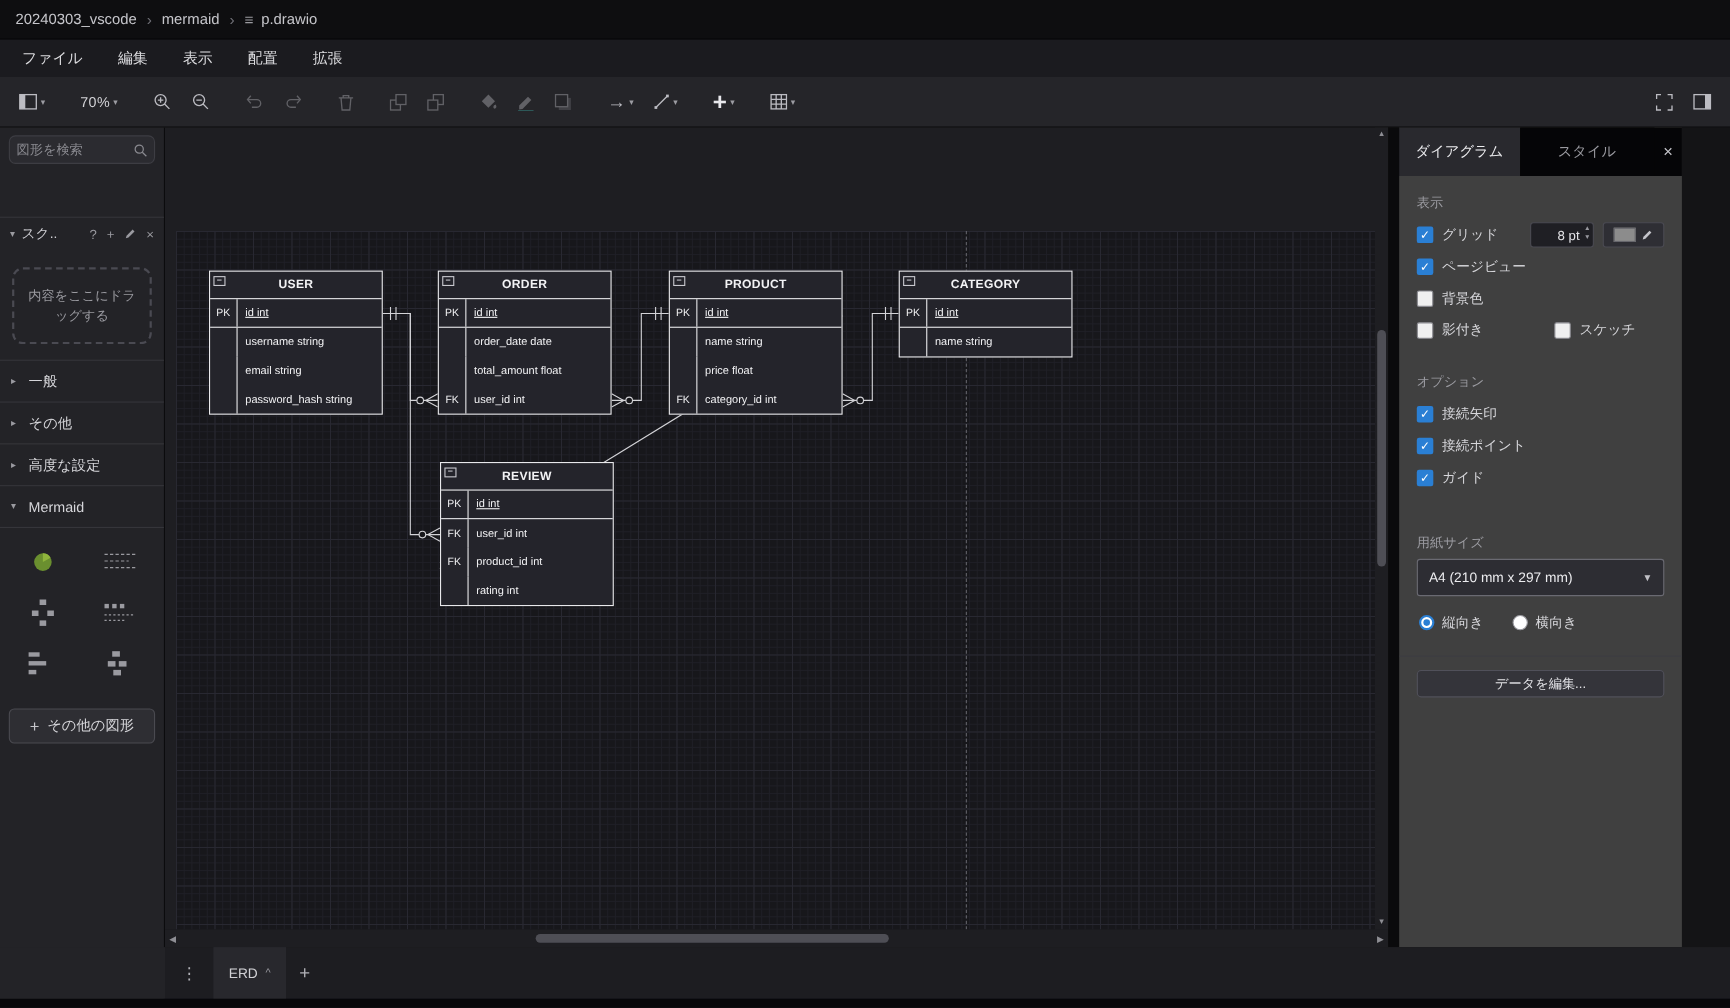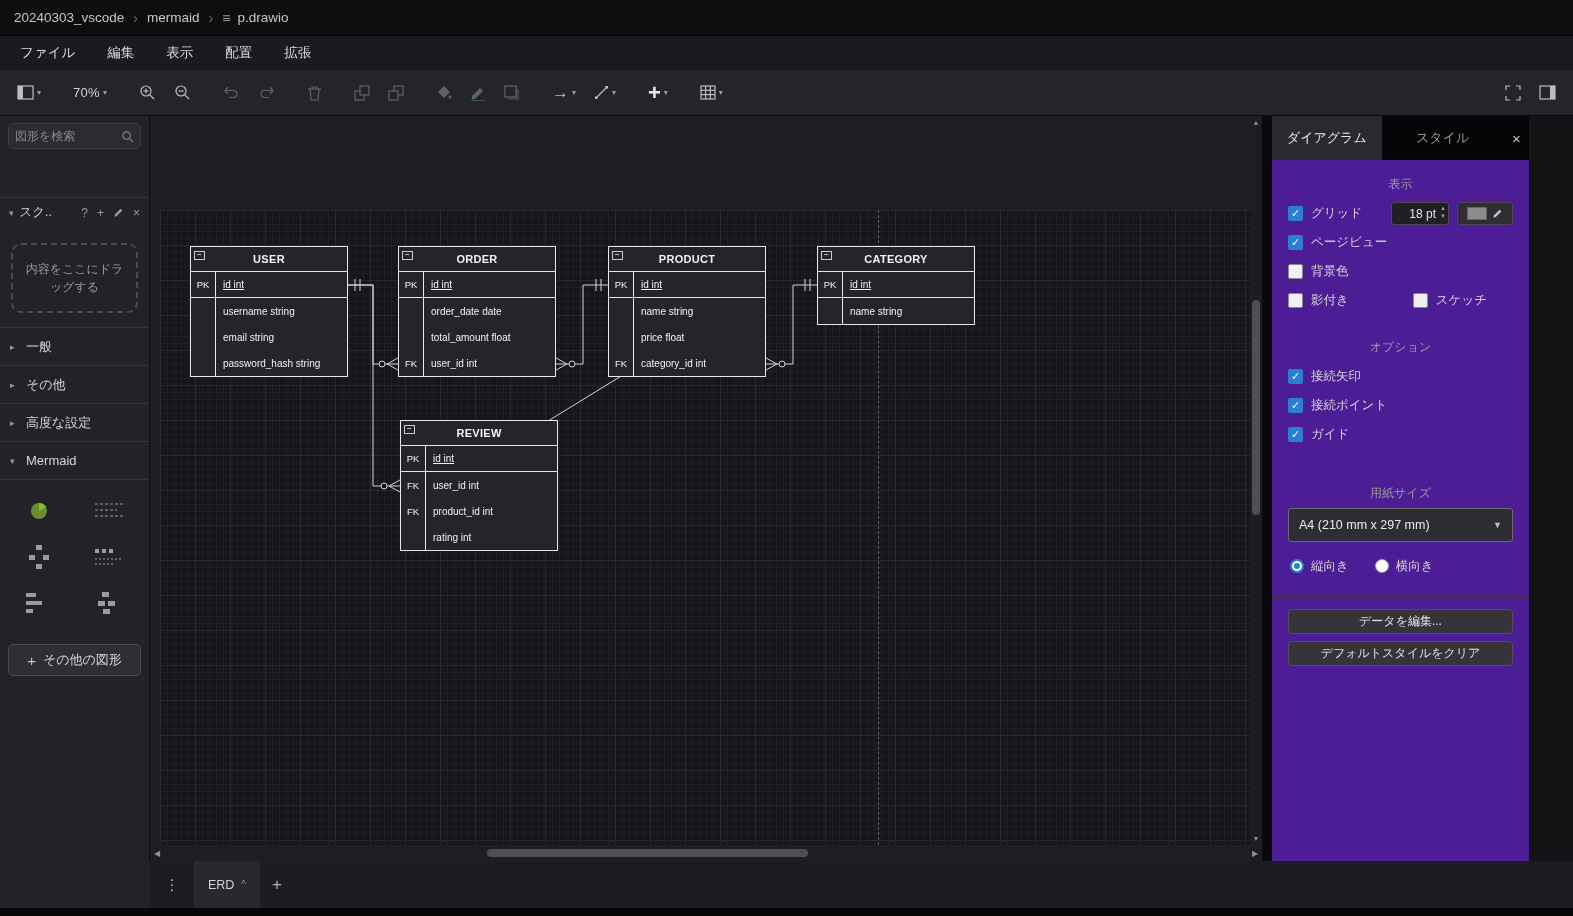--- a/index.html
+++ b/index.html
@@ -90,22 +90,22 @@
   #vscroll .thumb { position:absolute; left:2px; top:184px; width:8px; height:215px; background:#4e4e55; border-radius:4px; }
   #vscroll .sarrow { position:absolute; left:0; width:12px; text-align:center; color:#8e8e94; font-size:7px; }
   #hscroll { position:absolute; left:150px; top:845px; width:1112px; height:16px; background:#1e1e22;
     display:flex; align-items:center; }
   #hscroll .thumb { position:absolute; left:337px; top:4px; width:321px; height:8px; background:#4e4e55; border-radius:4px; }
   #hscroll .sarrow { color:#8e8e94; font-size:8px; width:14px; text-align:center; }
   #hscroll .sarrow.right { margin-left:auto; }
 
   
   #gutter { position:absolute; left:1262px; top:116px; width:10px; height:745px; background:#0a0a0c; }
-  #panel { position:absolute; left:1272px; top:116px; width:257px; height:745px; background:#4c1d95;
-    color:#d6d6da; font-size:12.5px;text-align:center; }
+  #panel { position:absolute; left:1272px; top:116px; width:257px; height:745px; background:#404040;
+    color:#d6d6da; font-size:12.5px; }
   #panel-tabs { height:44px; display:flex; background:#050507; }
   .ptab { display:flex; align-items:center; justify-content:center; font-size:13px; }
   .ptab.active { width:130px; background:#29292e; color:#ececef; }
   .ptab.inactive { width:145px; background:#050507; color:#9a9aa0; }
   #panel-tabs .fill { flex:1; }
   #panel-close { width:30px; display:flex; align-items:center; justify-content:center; color:#c6c6cb; font-size:15px; }
   .psection-title { color:#9c9ca2; font-size:12px; margin:16px 16px 6px 16px; }
   .prow { display:flex; align-items:center; min-height:29px; padding:0 16px; gap:8px; }
   .cb { width:15px; height:15px; border-radius:2px; flex:none; display:flex; align-items:center; justify-content:center; }
   .cb.on { background:#2a7fd4; color:#fff; font-size:11px; }
@@ -545,21 +545,21 @@
     <div class="fill"></div>
     <div id="panel-close">×</div>
   </div>
 
   <div class="psection-title">表示</div>
 
   <div class="prow">
     <span class="cb on">✓</span>
     <span>グリッド</span>
     <span id="grid-size-box">
-      <span>18 pt</span>
+      <span>8 pt</span>
       <span class="spin">
           <span>▲</span>
           <span>▼</span>
         </span>
     </span>
     <span id="grid-color-btn">
       <span class="swatch"></span>
       <svg width="11" height="11" viewBox="0 0 16 16">
           <path d="M2 14 L3 10.5 L11 2.5 L13.5 5 L5.5 13 Z" fill="#c4c4ca"></path>
         </svg>
@@ -615,21 +615,20 @@
     </span>
     <span class="grp">
       <span class="radio off"></span>
       <span>横向き</span>
     </span>
   </div>
 
   <div id="panel-divider"></div>
 
   <div class="pbtn fullbtn">データを編集...</div>
-  <div class="pbtn fullbtn">デフォルトスタイルをクリア</div>
 </div>
 
 <div id="sb-bottom-fill"></div>
 <div id="tabbar">
   <span id="tab-menu">⋮</span>
   <div id="page-tab">
     <span>ERD</span>
     <span class="caret">^</span>
   </div>
   <span id="add-page">+</span>

